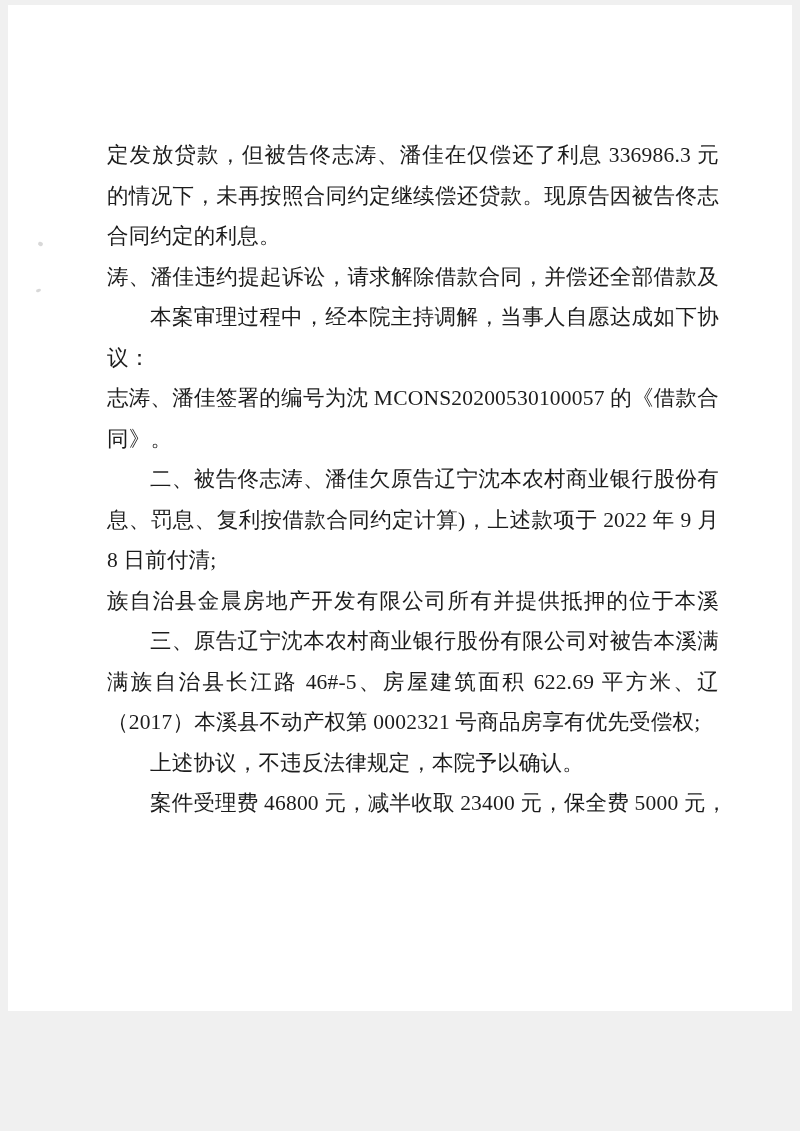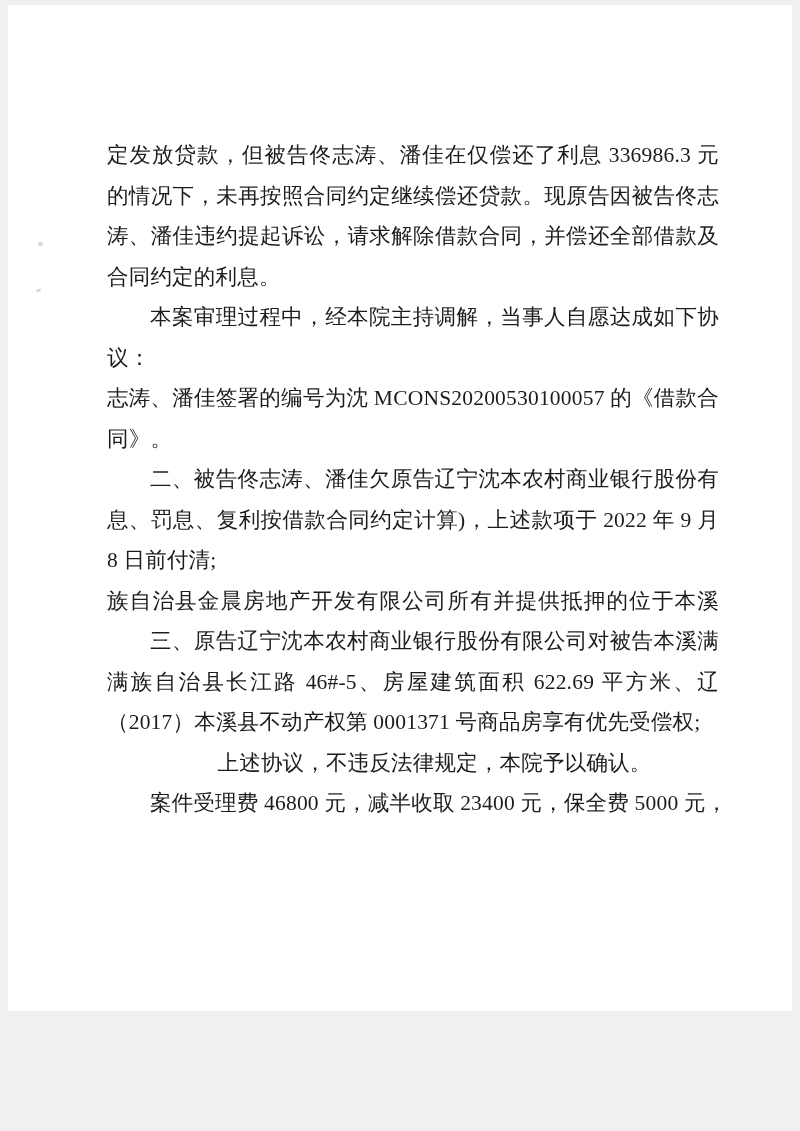--- a/index.html
+++ b/index.html
@@ -33,21 +33,20 @@
   .line {
     height: 40.5px;
     line-height: 40.5px;
     font-size: 21.5px;
     color: #1c1c1c;
     white-space: nowrap;
     letter-spacing: 0.2px;
   }
   .line.indent {
     padding-left: 43px;
-    text-align: center;
   }
   .line.full {
     text-align: justify;
     text-align-last: justify;
   }
   .page-number {
     position: absolute;
     left: 678px;
     top: 1038px;
     width: 20px;
@@ -67,33 +66,33 @@
 </style>
 </head>
 <body>
 
 <div class="canvas">
   <div class="paper">
 
     <div class="text-block">
       <div class="line full">定发放贷款，但被告佟志涛、潘佳在仅偿还了利息 336986.3 元</div>
       <div class="line full">的情况下，未再按照合同约定继续偿还贷款。现原告因被告佟志</div>
+      <div class="line">合同约定的利息。</div>
       <div class="line full">涛、潘佳违约提起诉讼，请求解除借款合同，并偿还全部借款及</div>
-      <div class="line">合同约定的利息。</div>
       <div class="line indent full">本案审理过程中，经本院主持调解，当事人自愿达成如下协</div>
       <div class="line">议：</div>
       <div class="line full">志涛、潘佳签署的编号为沈 MCONS20200530100057 的《借款合</div>
       <div class="line">同》。</div>
       <div class="line indent full">二、被告佟志涛、潘佳欠原告辽宁沈本农村商业银行股份有</div>
       <div class="line full">息、罚息、复利按借款合同约定计算)，上述款项于 2022 年 9 月</div>
       <div class="line">8 日前付清;</div>
       <div class="line full">族自治县金晨房地产开发有限公司所有并提供抵押的位于本溪</div>
       <div class="line indent full">三、原告辽宁沈本农村商业银行股份有限公司对被告本溪满</div>
       <div class="line full">满族自治县长江路 46#-5、房屋建筑面积 622.69 平方米、辽</div>
-      <div class="line">（2017）本溪县不动产权第 0001371 号商品房享有优先受偿权;</div>
+      <div class="line">（2017）本溪县不动产权第 0002321 号商品房享有优先受偿权;</div>
       <div class="line indent">上述协议，不违反法律规定，本院予以确认。</div>
       <div class="line indent full">案件受理费 46800 元，减半收取 23400 元，保全费 5000 元，</div>
     </div>
 
     <div class="page-number">3</div>
 
     <div class="speckle s1"></div>
     <div class="speckle s2"></div>
     <div class="speckle s3"></div>
   </div>

